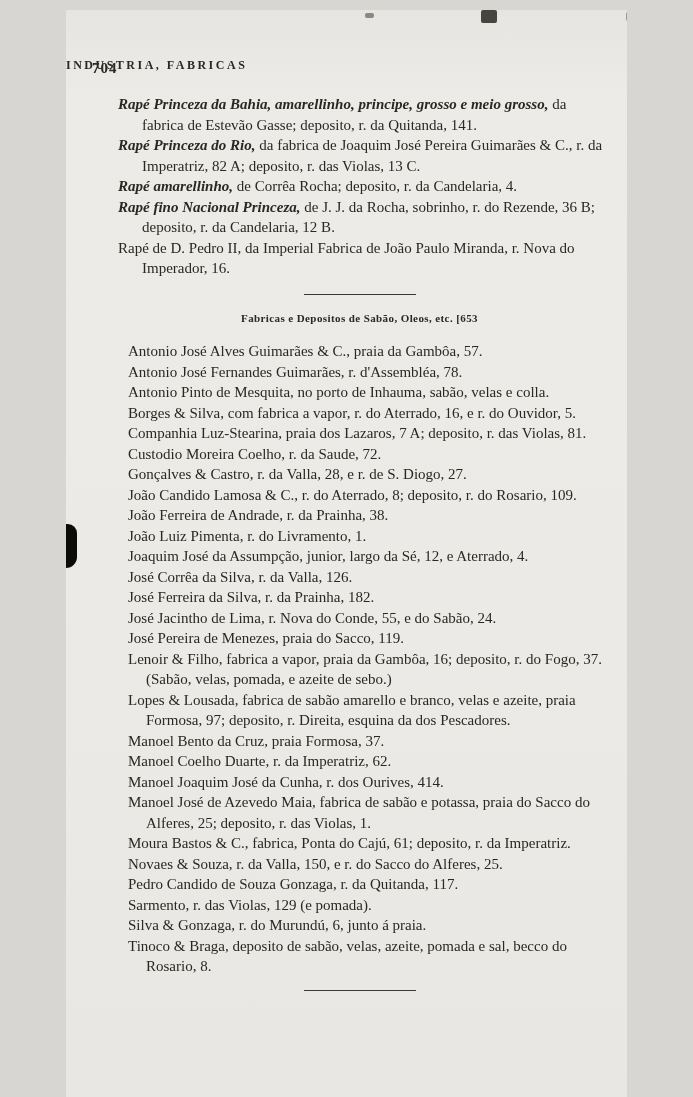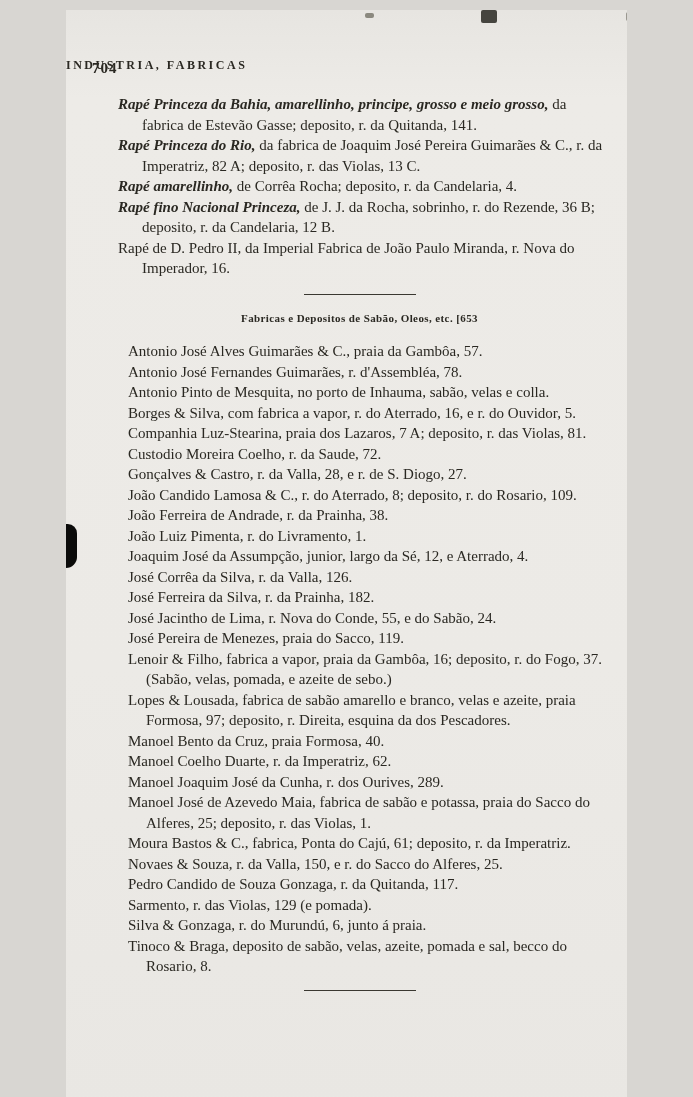--- a/index.html
+++ b/index.html
@@ -114,23 +114,23 @@
         <p class="entry">João Candido Lamosa &amp; C., r. do Aterrado, 8; deposito, r. do Rosario, 109.</p>
         <p class="entry">João Ferreira de Andrade, r. da Prainha, 38.</p>
         <p class="entry">João Luiz Pimenta, r. do Livramento, 1.</p>
         <p class="entry">Joaquim José da Assumpção, junior, largo da Sé, 12, e Aterrado, 4.</p>
         <p class="entry">José Corrêa da Silva, r. da Valla, 126.</p>
         <p class="entry">José Ferreira da Silva, r. da Prainha, 182.</p>
         <p class="entry">José Jacintho de Lima, r. Nova do Conde, 55, e do Sabão, 24.</p>
         <p class="entry">José Pereira de Menezes, praia do Sacco, 119.</p>
         <p class="entry">Lenoir &amp; Filho, fabrica a vapor, praia da Gambôa, 16; deposito, r. do Fogo, 37. (Sabão, velas, pomada, e azeite de sebo.)</p>
         <p class="entry">Lopes &amp; Lousada, fabrica de sabão amarello e branco, velas e azeite, praia Formosa, 97; deposito, r. Direita, esquina da dos Pescadores.</p>
-        <p class="entry">Manoel Bento da Cruz, praia Formosa, 40.</p>
+        <p class="entry">Manoel Bento da Cruz, praia Formosa, 37.</p>
         <p class="entry">Manoel Coelho Duarte, r. da Imperatriz, 62.</p>
-        <p class="entry">Manoel Joaquim José da Cunha, r. dos Ourives, 289.</p>
+        <p class="entry">Manoel Joaquim José da Cunha, r. dos Ourives, 414.</p>
         <p class="entry">Manoel José de Azevedo Maia, fabrica de sabão e potassa, praia do Sacco do Alferes, 25; deposito, r. das Violas, 1.</p>
         <p class="entry">Moura Bastos &amp; C., fabrica, Ponta do Cajú, 61; deposito, r. da Imperatriz.</p>
         <p class="entry">Novaes &amp; Souza, r. da Valla, 150, e r. do Sacco do Alferes, 25.</p>
         <p class="entry">Pedro Candido de Souza Gonzaga, r. da Quitanda, 117.</p>
         <p class="entry">Sarmento, r. das Violas, 129 (e pomada).</p>
         <p class="entry">Silva &amp; Gonzaga, r. do Murundú, 6, junto á praia.</p>
         <p class="entry">Tinoco &amp; Braga, deposito de sabão, velas, azeite, pomada e sal, becco do Rosario, 8.</p>
       </div>
 
     <hr class="rule bottom">

